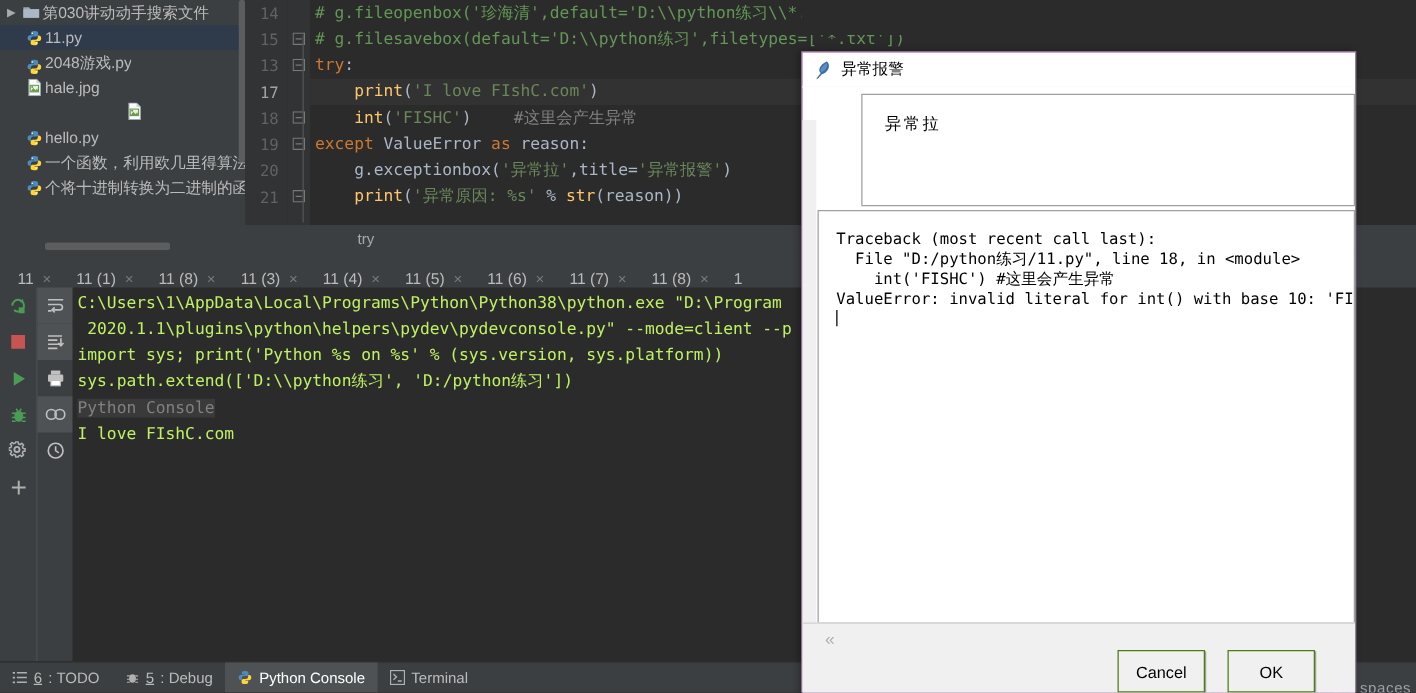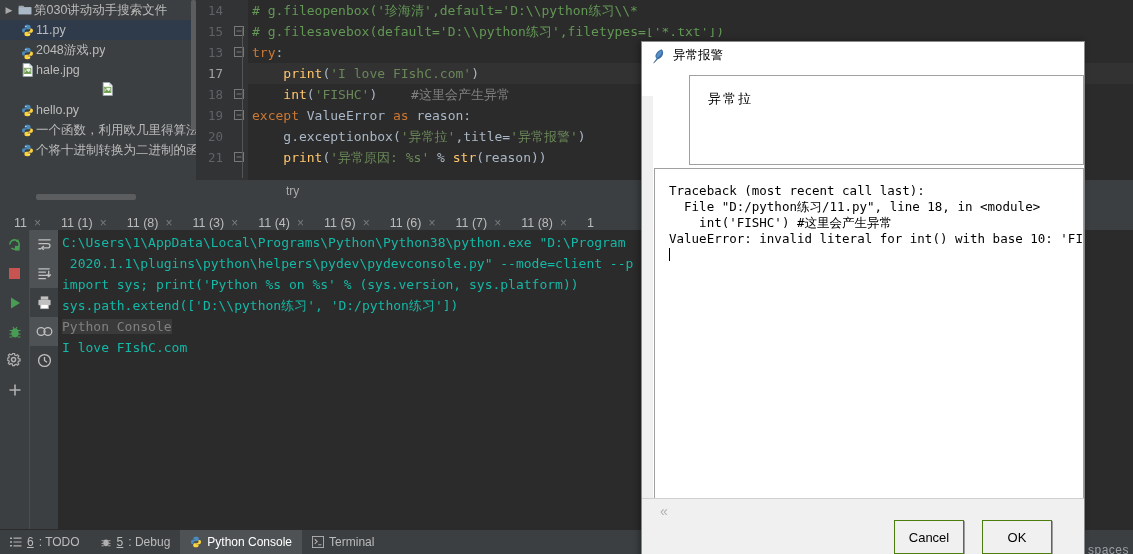--- a/index.html
+++ b/index.html
@@ -49,21 +49,21 @@
   .ctab .x{margin-left:7px;color:#7a7a7a;font-size:12px;}
 
   
   #tb1{position:absolute;left:0;top:230px;width:29px;bottom:24px;background:#3c3f41;}
   #tb2{position:absolute;left:29px;top:230px;width:29px;bottom:24px;background:#3c3f41;border-left:1px solid #4b4e50;}
   .tbtn{width:29px;height:29px;display:flex;align-items:center;justify-content:center;}
   .tbtn.on{background:#4e5254;}
 
   
   #console{position:absolute;left:58px;top:230px;right:0;bottom:24px;background:#2b2b2b;overflow:hidden;}
-  .cline{font-family:"DejaVu Sans Mono",monospace;font-size:13px;line-height:21px;color:#14b8a6;white-space:pre;padding-left:4px;}
+  .cline{font-family:"DejaVu Sans Mono",monospace;font-size:13px;line-height:21px;color:#bef264;white-space:pre;padding-left:4px;}
   .cline.dim{color:#808080;}
   .cline .hlbg{background:#3a3a3a;}
 
   
   #statusbar{position:absolute;left:0;bottom:0;right:0;height:24px;background:#3c3f41;display:flex;align-items:center;border-top:1px solid #2b2b2b;}
   .swin{display:flex;align-items:center;height:24px;padding:0 10px;color:#bbbbbb;font-size:12px;gap:5px;}
   .swin.active{background:#4e5254;color:#ffffff;}
   .swin u{text-decoration:underline;}
 
   

